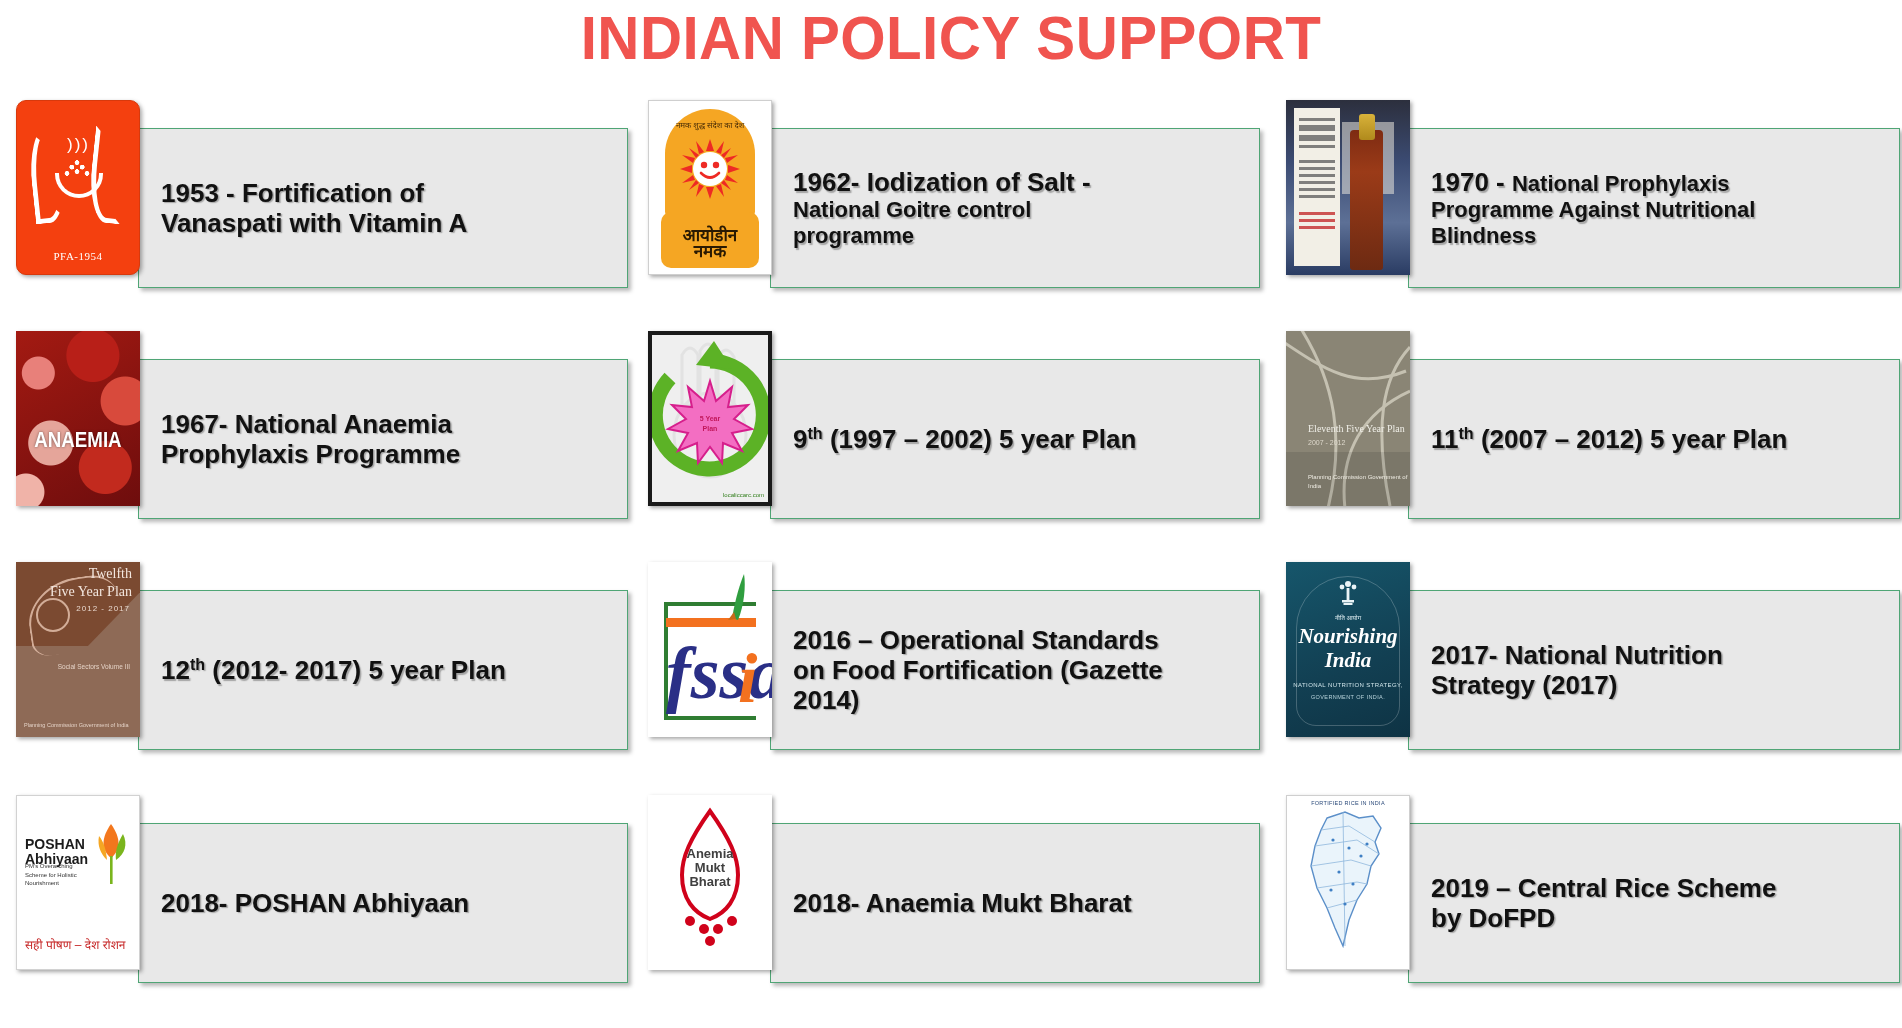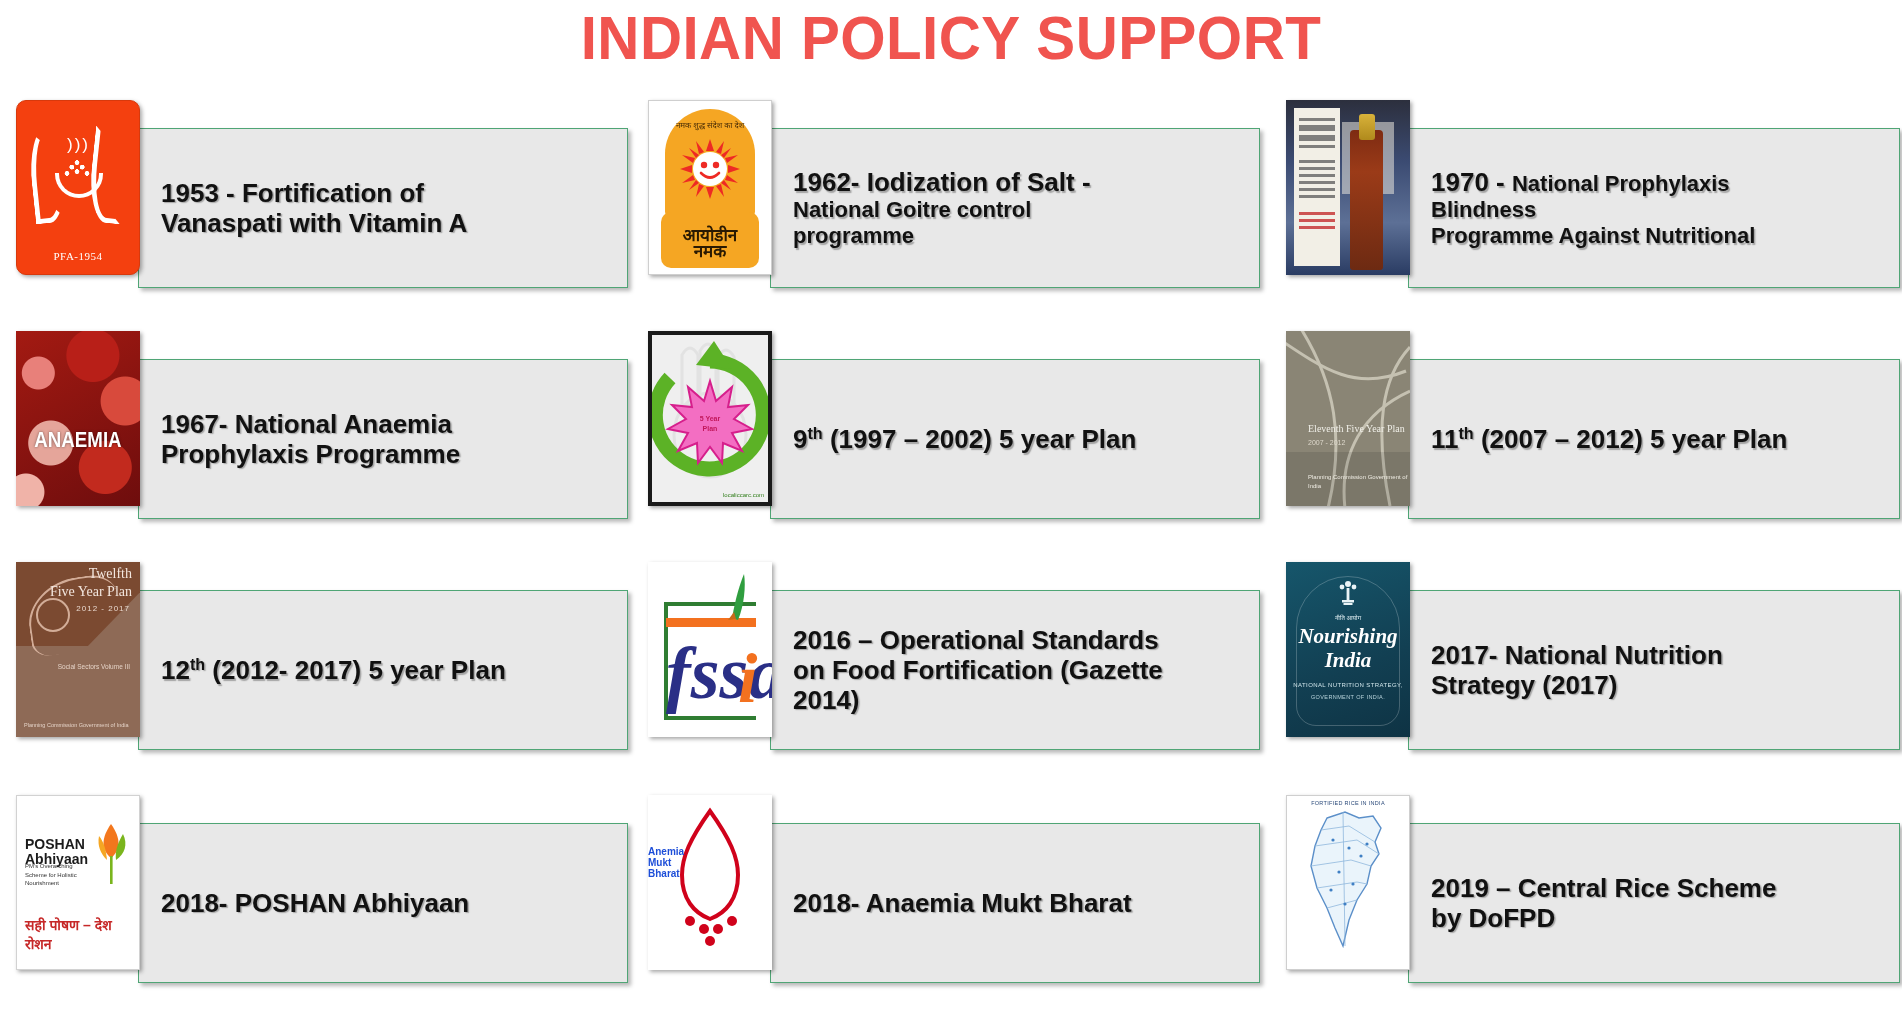--- a/index.html
+++ b/index.html
@@ -300,25 +300,25 @@
     color:#ffffff; font-size: 21px;
     font-family:"Liberation Serif", serif; font-style: italic; font-weight:bold;
   }
   .nourish .strat { position:absolute; left:0;right:0; top: 120px; text-align:center; color:#cfe4ea; font-size:6px; letter-spacing:.4px;}
   .nourish .strat2 { position:absolute; left:0;right:0; top: 132px; text-align:center; color:#b9d4dc; font-size:5.5px; letter-spacing:.4px;}
 
   
   .poshan { background:#fff; border:1px solid #d2d2d2; position:relative; }
   .poshan .p1 { position:absolute; left:8px; top: 30px; font-size: 14px; font-weight:bold; color:#1b1b1b; line-height:1.05;margin-top:11px;}
   .poshan .p2 { position:absolute; left:8px; top: 66px; font-size: 6px; color:#333; line-height:1.45; width: 66px;}
-  .poshan .p3 { position:absolute; left:8px; bottom: 16px; font-size: 14px; color:#c62828; font-weight:bold;}
+  .poshan .p3 { position:absolute; left:8px; bottom: 16px; font-size: 12px; color:#c62828; font-weight:normal;}
 
   
   .amb { background:#fff; position:relative; }
-  .amb .t { position:absolute; left:0; right:0; top: 52px; text-align:left; color:#1d4ed8; font-weight:bold; font-size: 10px; line-height:1.08;}
+  .amb .t { position:absolute; left:0; right:0; top: 52px; text-align:center; color:#404040; font-weight:bold; font-size: 13px; line-height:1.08;}
 
   
   .map { background:#fff; border:1px solid #cfcfcf; position:relative; }
   .map .hdr { position:absolute; left:0;right:0; top:4px; text-align:center; font-size:5.5px; color:#2b4a7a; letter-spacing:.3px;}
 </style>
 </head>
 <body>
 
 <div class="slide-title">INDIAN POLICY SUPPORT</div>
 
@@ -385,22 +385,22 @@
         </div>
       </div>
     </div>
 
     <div class="card c3">
       <div class="panel">
         <div class="panel-text">
           <div>
             <span>1970 - </span><span class="sub">National  Prophylaxis</span>
           </div>
+          <div class="sub">Programme  Against  Nutritional</div>
           <div class="sub">Blindness</div>
-          <div class="sub">Programme  Against  Nutritional</div>
         </div>
       </div>
       <div class="thumb vitA">
         <div class="bg"></div>
         <div class="whitebox"></div>
         <div class="card-label">
           <div class="ln" style="margin-top:10px"></div>
           <div class="ln" style="height:6px"></div>
           <div class="ln" style="height:6px"></div>
           <div class="ln"></div>

